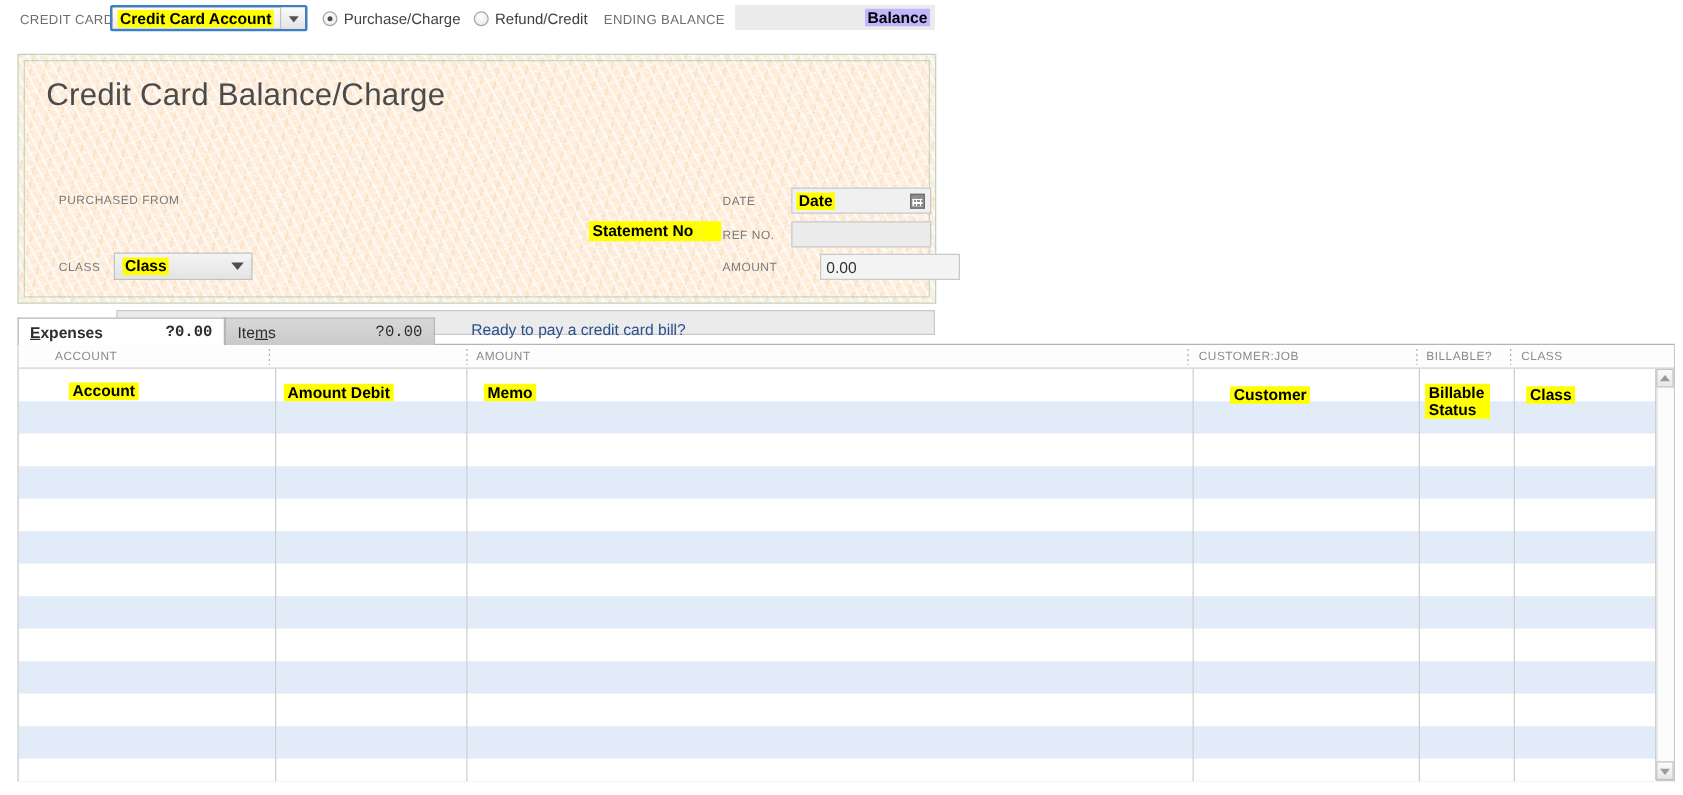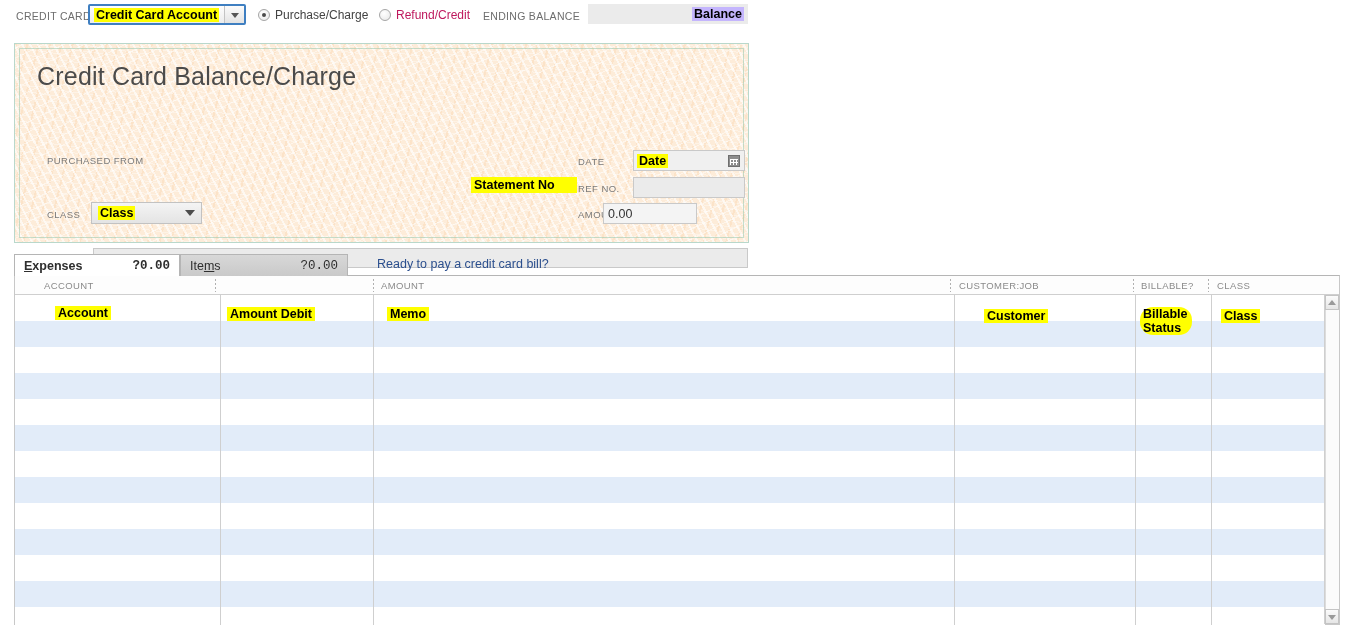--- a/index.html
+++ b/index.html
@@ -90,21 +90,21 @@
   }
   .radio-dot.on::after {
     content: "";
     position: absolute;
     left: 3px; top: 3px;
     width: 4px; height: 4px;
     border-radius: 50%;
     background: #4a4a4a;
   }
   .radio-txt { font-size: 12px; color: #434343; }
-  .radio-txt.dim { color: #be185d; }
+  .radio-txt.dim { color: #404040; }
 
   .balance-box {
     position: absolute;
     left: 588px; top: 4px;
     width: 160px; height: 20px;
     background: #ebebeb;
     border: none;
   }
   .balance-box .val {
     position: absolute;
@@ -247,21 +247,21 @@
     content: "";
     position: absolute;
     left: 1px; top: 3px;
     right: 1px; bottom: 1px;
     background:
       repeating-linear-gradient(#fff 0 1px, transparent 1px 3px),
       repeating-linear-gradient(90deg, #fff 0 1px, transparent 1px 3px);
   }
 
   .ref-fld { left: 618px; top: 133px; width: 112px; }
-  .amt-fld { left: 588px; top: 159px; width: 94px; background:#f4f4f4; }
+  .amt-fld { left: 641px; top: 159px; width: 112px; background:#f4f4f4; }
 
   .memo-fld {
     left: 78px; top: 204px;
     width: 655px; height: 20px;
   }
 
   
   .tabs { position: absolute; left: 14px; top: 254px; }
   .tab {
     position: absolute;
@@ -530,21 +530,21 @@
   <div class="vline" style="left:205px;"></div>
   <div class="vline" style="left:358px;"></div>
   <div class="vline" style="left:939px;"></div>
   <div class="vline" style="left:1120px;"></div>
   <div class="vline" style="left:1196px;"></div>
 
   <span class="cellval" style="left:40px;  top:30px;">Account</span>
   <span class="cellval" style="left:212px; top:31px;">Amount Debit</span>
   <span class="cellval" style="left:372px; top:31px;">Memo</span>
   <span class="cellval" style="left:969px; top:33px;">Customer</span>
-  <span class="cellval wrap" style="left:1125px; top:31px;border-radius:13px;">Billable Status</span>
+  <span class="cellval wrap" style="left:1125px; top:31px;">Billable Status</span>
   <span class="cellval" style="left:1206px; top:33px;">Class</span>
 
   <div class="vscroll">
     <div class="sb-track"></div>
     <div class="sb-btn up">
       <span class="sb-arrow"></span>
     </div>
     <div class="sb-btn down">
       <span class="sb-arrow"></span>
     </div>

